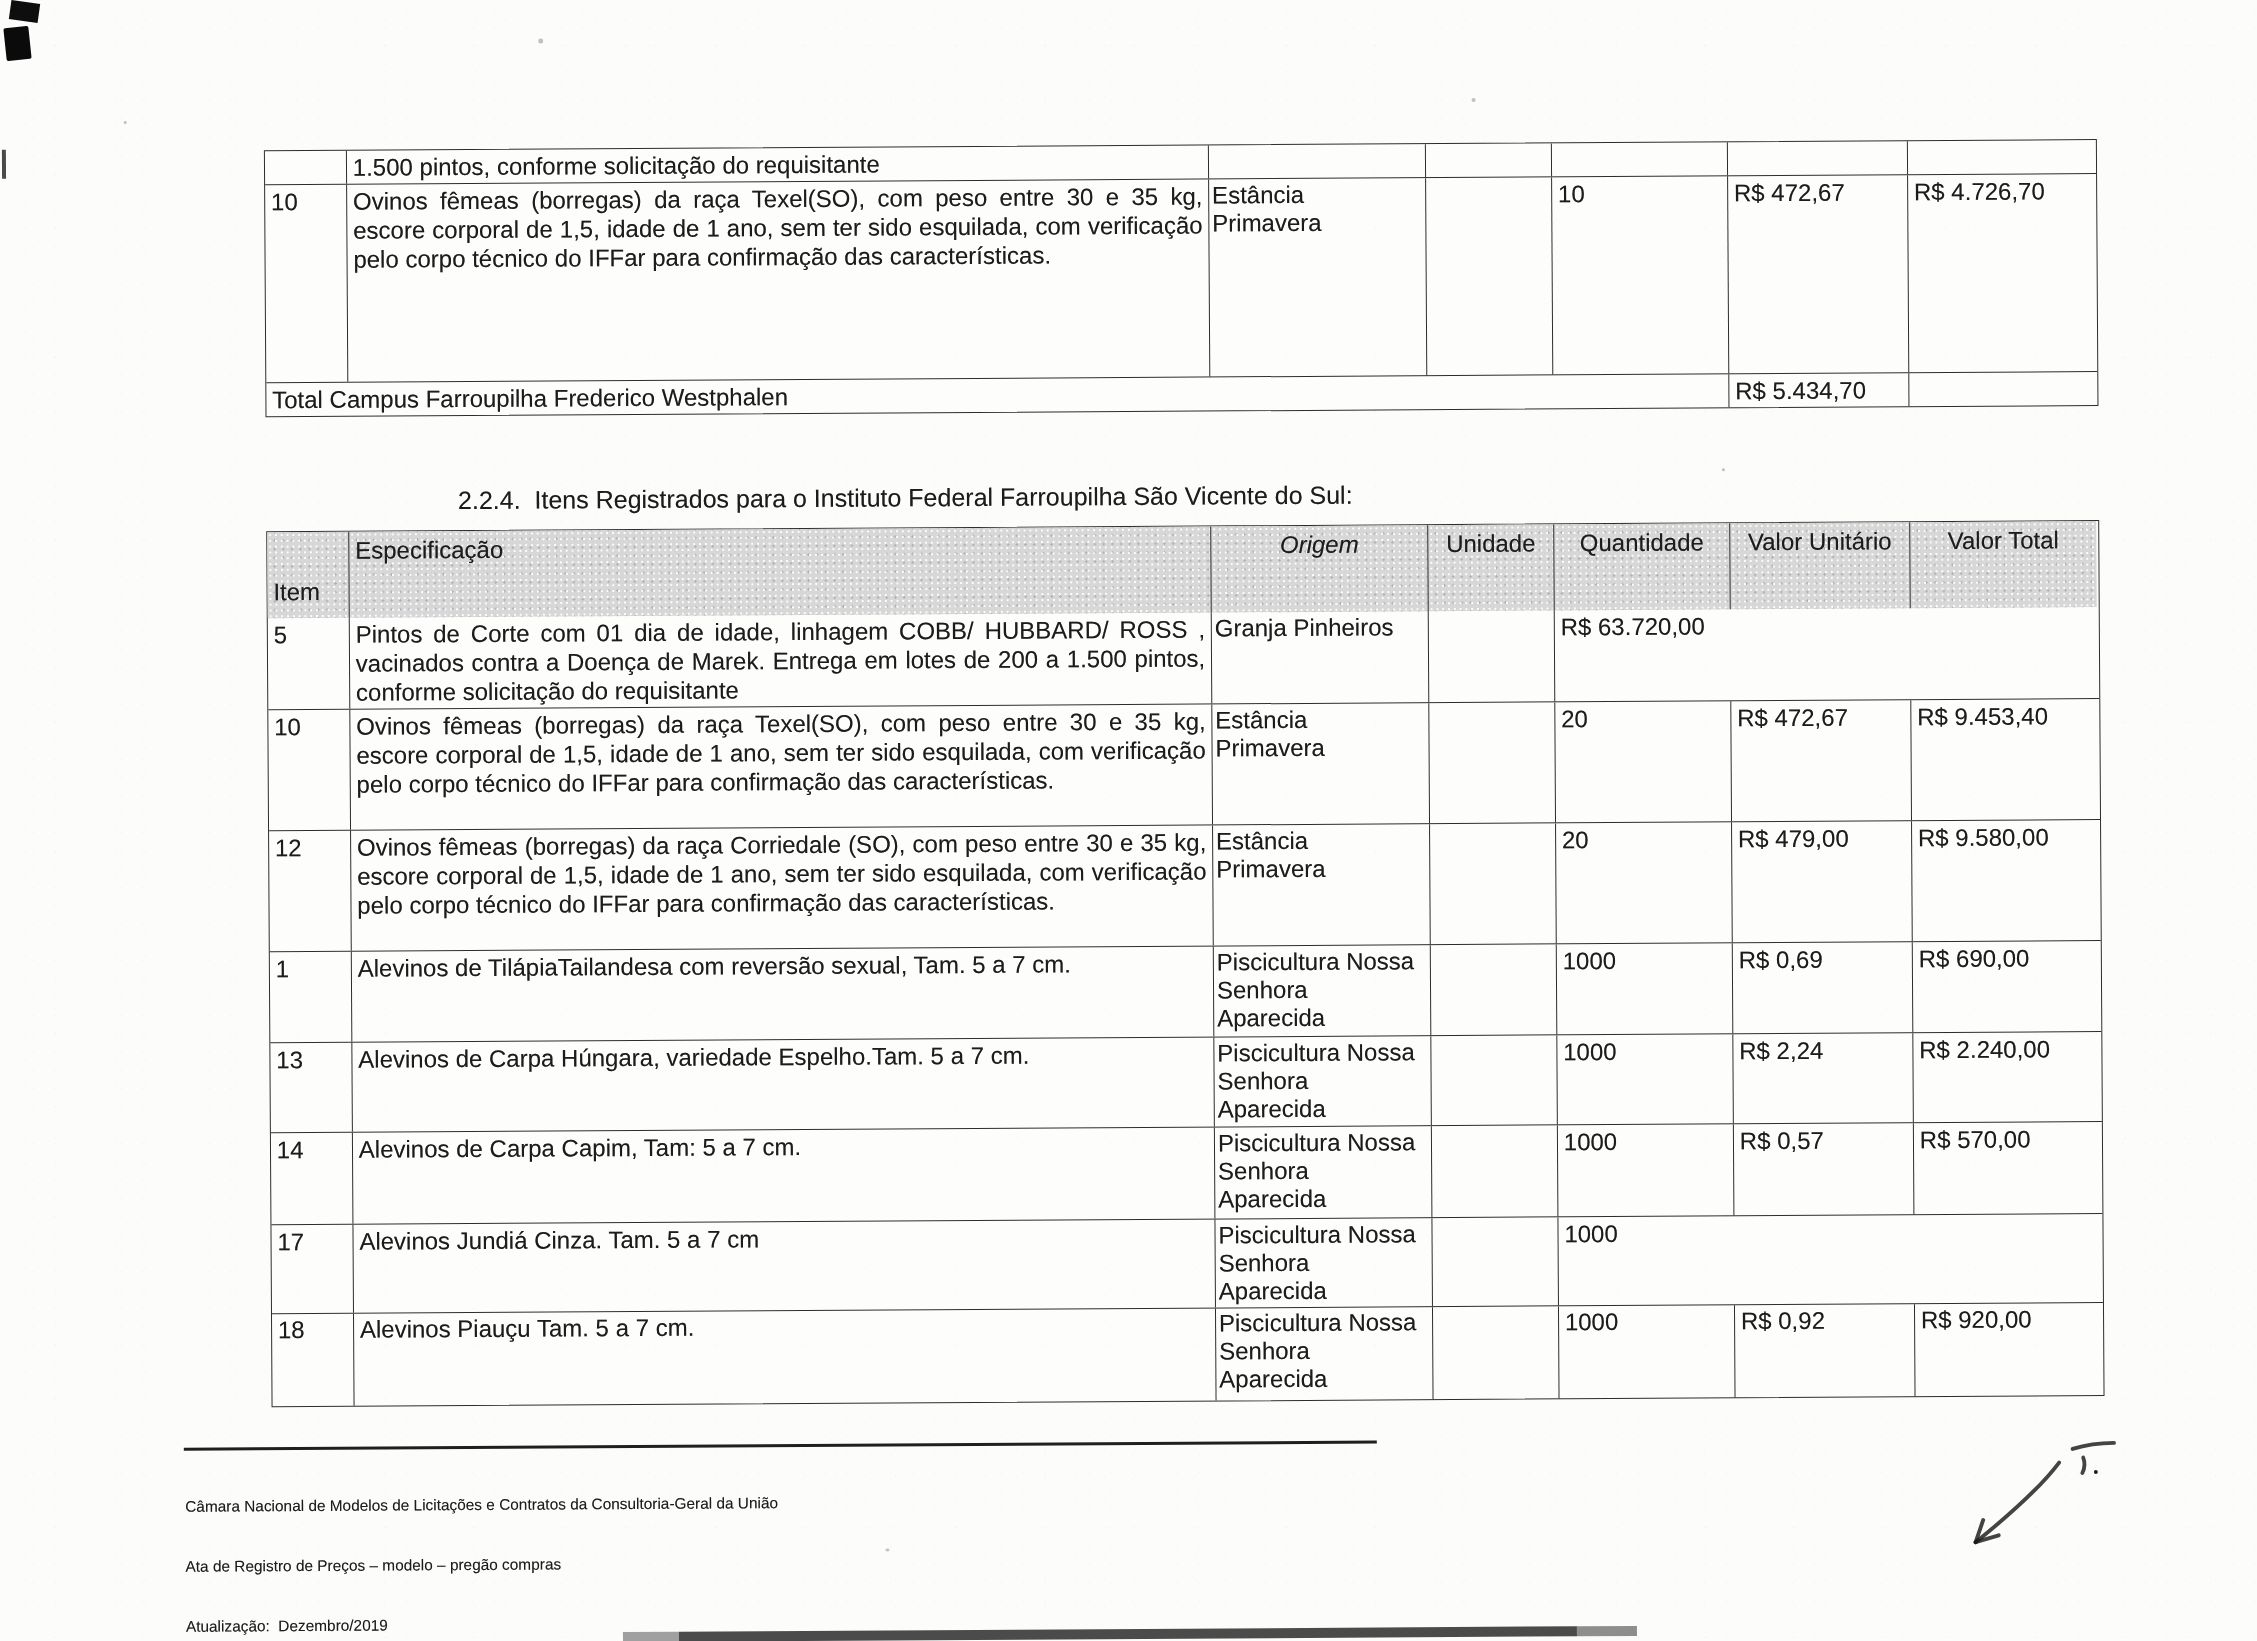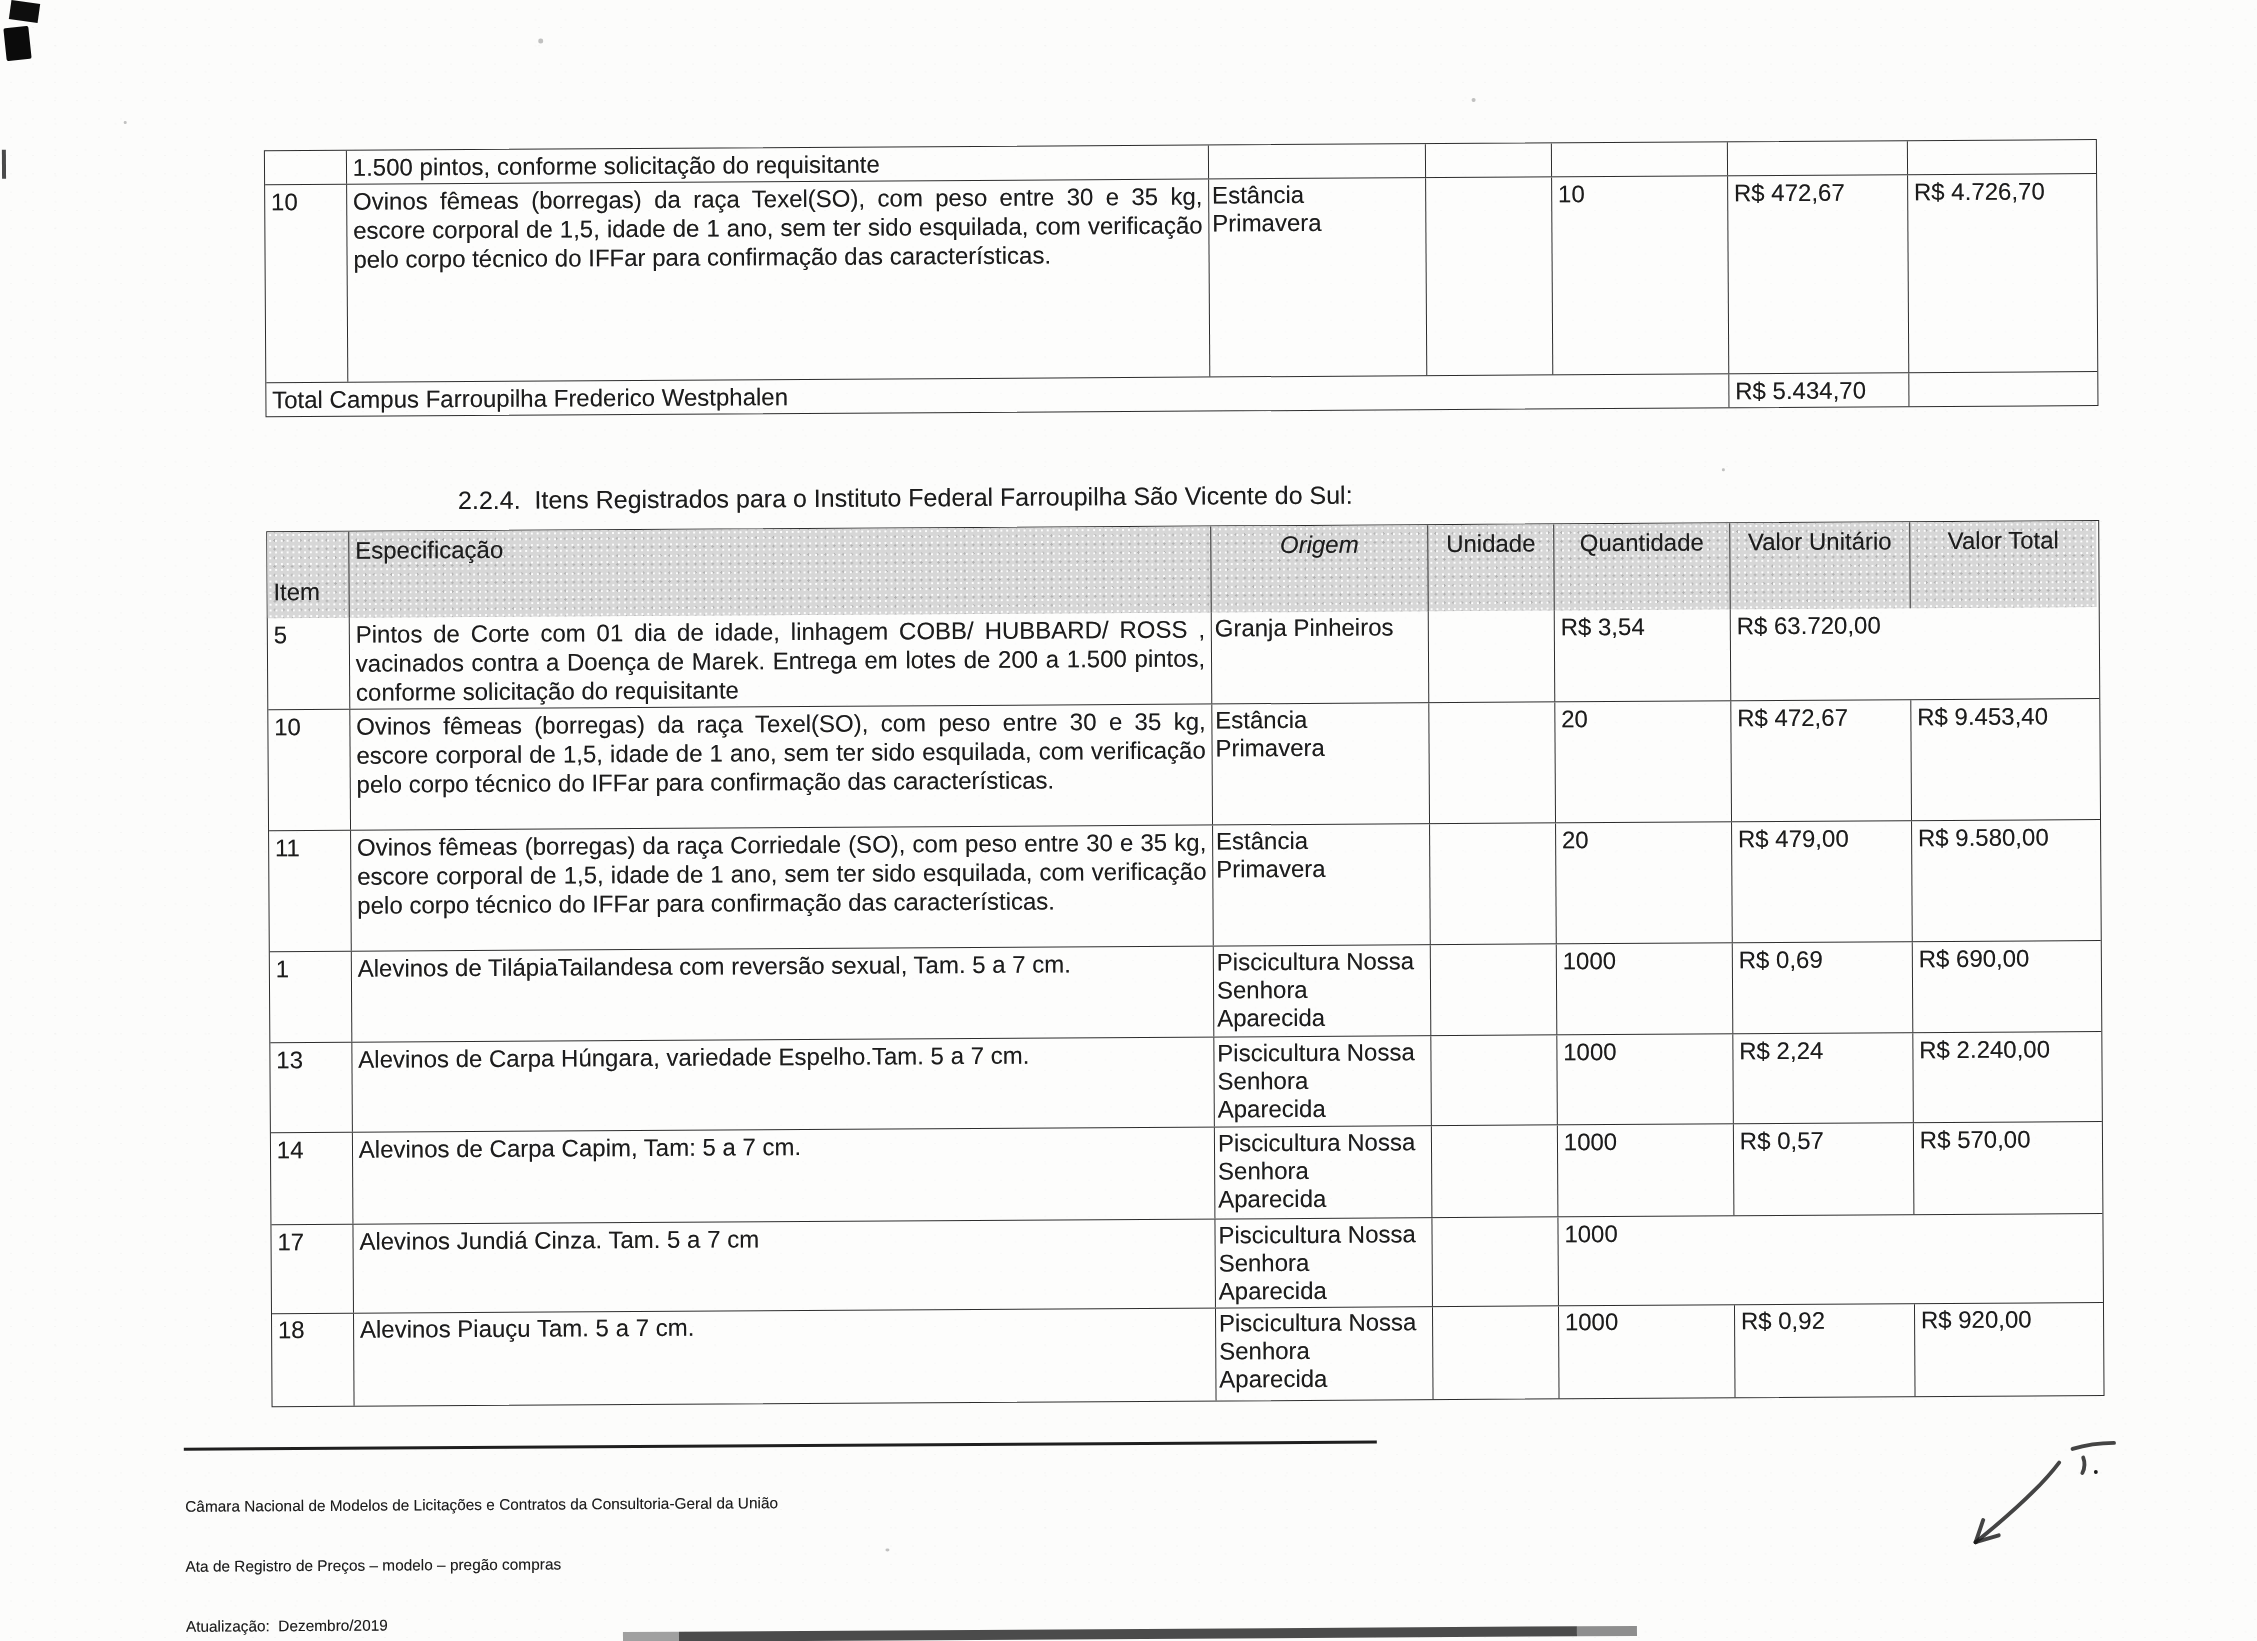--- a/index.html
+++ b/index.html
@@ -121,33 +121,32 @@
         <div class="cell h-center">Unidade</div>
         <div class="cell h-center">Quantidade</div>
         <div class="cell h-center">Valor Unitário</div>
         <div class="cell h-center">Valor Total</div>
       </div>
       <div id="items-rows" style="display:contents"><div class="trow" style="--rh: 90px;">
     <div class="cell">5</div>
     <div class="cell c-spec">Pintos de Corte com 01 dia de idade, linhagem COBB/ HUBBARD/ ROSS , vacinados contra a Doença de Marek. Entrega em lotes de 200 a 1.500 pintos, conforme solicitação do requisitante</div>
     <div class="cell c-origem">Granja Pinheiros</div>
     <div class="cell"></div>
-    <div class="cell">R$ 3,54</div>
     <div class="cell">R$ 63.720,00</div>
   </div><div class="trow" style="--rh: 120px;">
     <div class="cell">10</div>
     <div class="cell c-spec">Ovinos fêmeas (borregas) da raça Texel(SO), com peso entre 30 e 35 kg, escore corporal de 1,5, idade de 1 ano, sem ter sido esquilada, com verificação pelo corpo técnico do IFFar para confirmação das características.</div>
     <div class="cell c-origem">Estância
 Primavera</div>
     <div class="cell"></div>
     <div class="cell">20</div>
     <div class="cell">R$ 472,67</div>
     <div class="cell">R$ 9.453,40</div>
   </div><div class="trow" style="--rh: 120px;">
-    <div class="cell">11</div>
+    <div class="cell">12</div>
     <div class="cell c-spec">Ovinos fêmeas (borregas) da raça Corriedale (SO), com peso entre 30 e 35 kg, escore corporal de 1,5, idade de 1 ano, sem ter sido esquilada, com verificação pelo corpo técnico do IFFar para confirmação das características.</div>
     <div class="cell c-origem">Estância
 Primavera</div>
     <div class="cell"></div>
     <div class="cell">20</div>
     <div class="cell">R$ 479,00</div>
     <div class="cell">R$ 9.580,00</div>
   </div><div class="trow" style="--rh: 90px;">
     <div class="cell">1</div>
     <div class="cell c-spec">Alevinos de TilápiaTailandesa com reversão sexual, Tam. 5 a 7 cm.</div>

